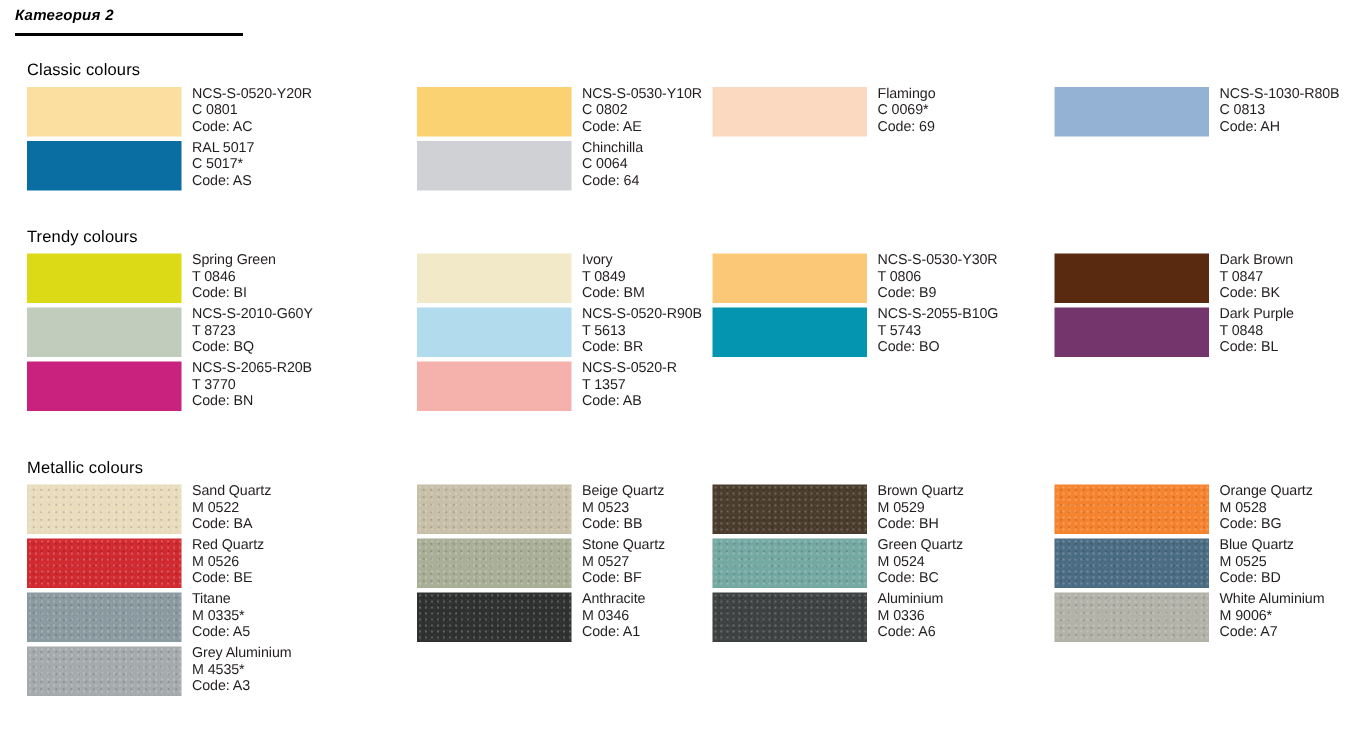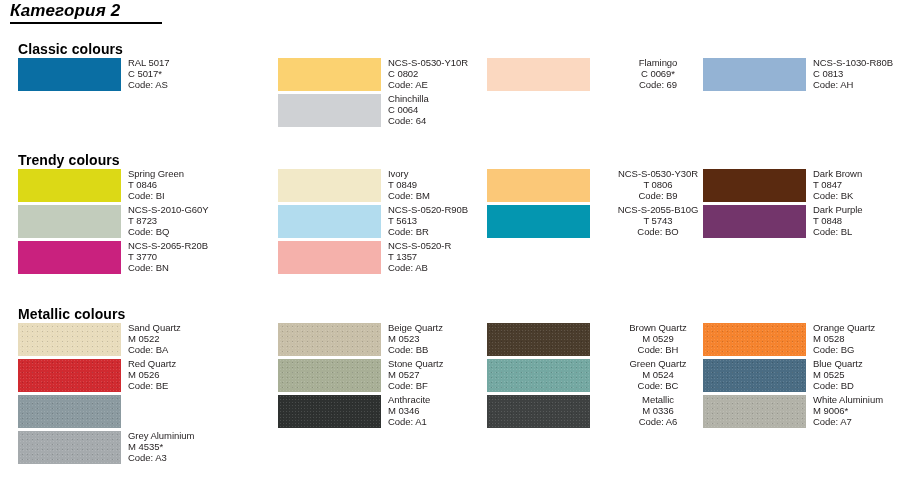--- a/index.html
+++ b/index.html
@@ -17,21 +17,21 @@
   }
 
   
   #page-title-wrap {
     position: absolute;
     left: 10px;
     top: 2px;
     width: 160px;
   }
   #page-title {
-    font-size: 17px;
+    font-size: 10px;
     font-weight: bold;
     font-style: italic;
     letter-spacing: 0.2px;
     color: #000;
     line-height: 18px;
     white-space: nowrap;
   }
   #title-rule {
     border-bottom: 2px solid #000;
     width: 152px;
@@ -41,40 +41,40 @@
   
   .section {
     position: absolute;
     left: 0;
     width: 908px;
   }
   .section-title {
     position: absolute;
     left: 18px;
     top: 0;
-    font-size: 14px;
-    font-weight: bold;
+    font-size: 11px;
+    font-weight: normal;
     color: #000;
     letter-spacing: 0.1px;
     white-space: nowrap;
   }
   .grid {
     position: absolute;
     top: 17px;
     left: 0;
     width: 908px;
   }
   .col {
     position: absolute;
     top: 0;
     width: 228px;
   }
   .col-0 { left: 18px; }
   .col-1 { left: 248px; padding-left: 30px; }
-  .col-2 { left: 487px; text-align: center; }
+  .col-2 { left: 475px; }
   .col-3 { left: 703px; }
 
   .entry {
     position: relative;
     height: 36px;
     display: block;
   }
   .swatch {
     position: absolute;
     left: 0;
@@ -117,20 +117,28 @@
   <div id="page-title">Категория 2</div>
   <div id="title-rule"></div>
 </div>
 
 <div id="sections-root">
     <div class="section" style="top: 41px;">
       <div class="section-title">Classic colours</div>
       <div class="grid">
         <div class="col col-0">
           <div class="entry">
+            <div class="swatch" style="background: rgb(250, 223, 161);"></div>
+            <div class="labels">
+              <div>NCS-S-0520-Y20R</div>
+              <div>C 0801</div>
+              <div>Code: AC</div>
+            </div>
+          </div>
+          <div class="entry">
             <div class="swatch" style="background: rgb(10, 110, 163);"></div>
             <div class="labels">
               <div>RAL 5017</div>
               <div>C 5017*</div>
               <div>Code: AS</div>
             </div>
           </div>
         </div>
         <div class="col col-1">
           <div class="entry">
@@ -280,20 +288,25 @@
           <div class="entry">
             <div class="swatch metallic" style="background: rgb(208, 42, 48);"></div>
             <div class="labels">
               <div>Red Quartz</div>
               <div>M 0526</div>
               <div>Code: BE</div>
             </div>
           </div>
           <div class="entry">
             <div class="swatch metallic" style="background: rgb(139, 154, 160);"></div>
+            <div class="labels">
+              <div>Titane</div>
+              <div>M 0335*</div>
+              <div>Code: A5</div>
+            </div>
           </div>
           <div class="entry">
             <div class="swatch metallic" style="background: rgb(165, 170, 173);"></div>
             <div class="labels">
               <div>Grey Aluminium</div>
               <div>M 4535*</div>
               <div>Code: A3</div>
             </div>
           </div>
         </div>
@@ -336,21 +349,21 @@
             <div class="swatch metallic" style="background: rgb(116, 168, 162);"></div>
             <div class="labels">
               <div>Green Quartz</div>
               <div>M 0524</div>
               <div>Code: BC</div>
             </div>
           </div>
           <div class="entry">
             <div class="swatch metallic" style="background: rgb(62, 65, 65);"></div>
             <div class="labels">
-              <div>Metallic</div>
+              <div>Aluminium</div>
               <div>M 0336</div>
               <div>Code: A6</div>
             </div>
           </div>
         </div>
         <div class="col col-3">
           <div class="entry">
             <div class="swatch metallic" style="background: rgb(245, 131, 46);"></div>
             <div class="labels">
               <div>Orange Quartz</div>

